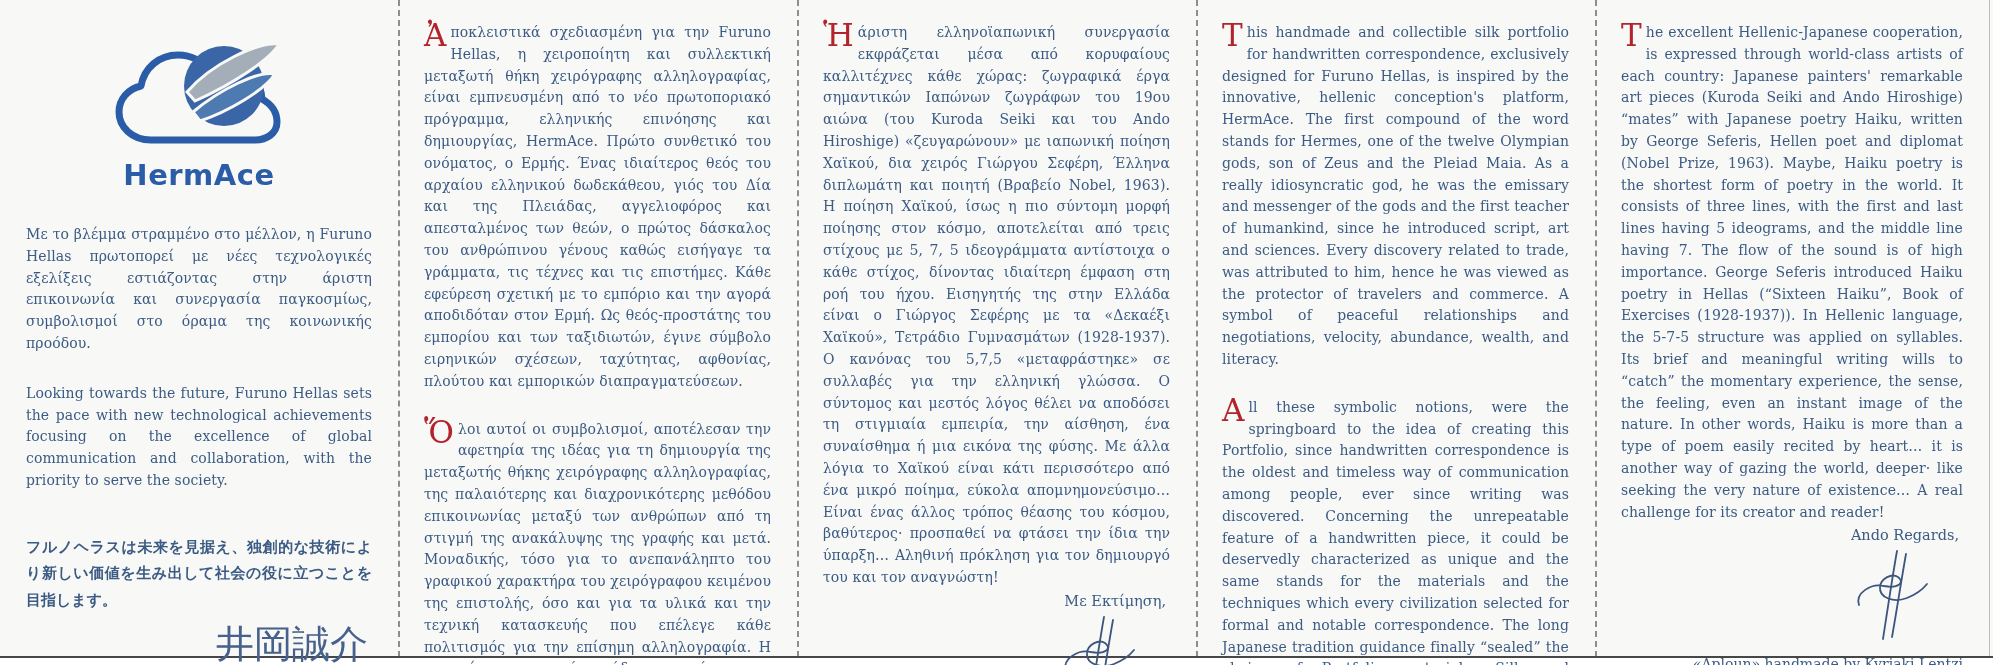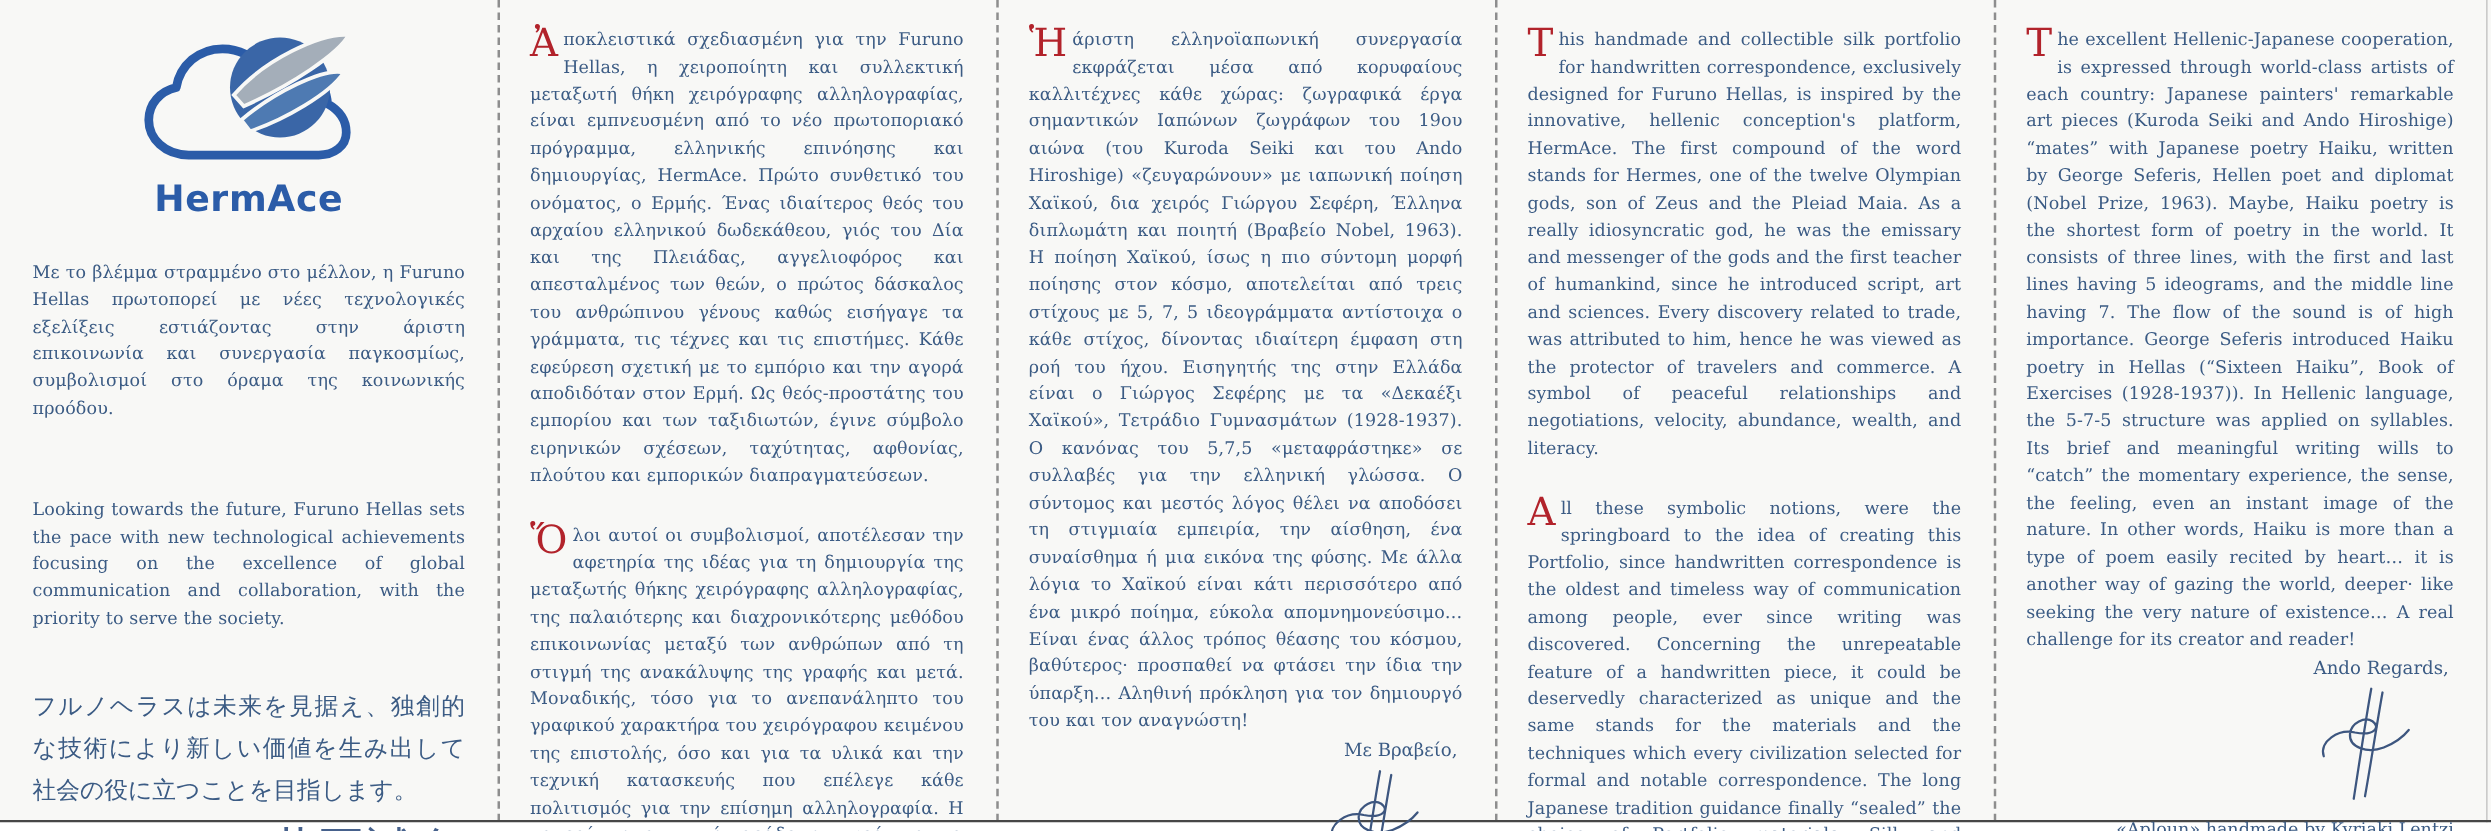--- a/index.html
+++ b/index.html
@@ -9,21 +9,21 @@
     font-family:"DejaVu Serif", serif;
     color:#3b5b84;
   }
   .divider { position:absolute; top:0; bottom:8px; width:0; border-left:2px dashed #7c7c7c; opacity:.85; }
   .d1{left:398px;} .d2{left:797px;} .d3{left:1196px;} .d4{left:1595px;}
   .right-edge { position:absolute; top:0; bottom:0; right:3px; width:1px; background:#bcbcbc; }
   .bottom-line { position:absolute; left:0; right:0; top:656px; height:2px; background:#474747; }
   .bottom-white { position:absolute; left:0; right:0; top:658px; height:7px; background:#ffffff; }
 
   .panel { position:absolute; top:0; bottom:0; box-sizing:border-box; padding:22px 26px 0; }
-  .p1 { left:0;     width:398px; padding-top:8px; }
+  .p1 { left:0;     width:398px; padding-top:24px; }
   .p2 { left:398px; width:399px; }
   .p3 { left:797px; width:399px; }
   .p4 { left:1196px;width:399px; }
   .p5 { left:1595px;width:398px; padding-right:30px; }
 
   .para {
     text-align:justify; font-size:14px; line-height:21.8px;
     letter-spacing:.1px; margin:0 0 26px; color:#3b5b84;
   }
   .dropcap {
@@ -32,24 +32,24 @@
   }
 
   
   .logo-wrap { width:200px; margin:4px auto 0; text-align:center; }
   .logo-wrap svg { display:block; margin:0 auto; }
   .wordmark {
     font-family:"DejaVu Sans", sans-serif; font-weight:bold;
     font-size:29px; color:#2b5ca8; letter-spacing:.5px; margin-top:2px;
   }
   .p1-greek   { margin-top:32px; margin-bottom:0; }
-  .p1-english { margin-top:59px; margin-bottom:0; }
+  .p1-english { margin-top:28px; margin-bottom:0; }
   .p1-japanese {
     margin:42px 0 0; font-family:"DejaVu Sans", sans-serif;
-    font-size:19px; line-height:1.78; text-align:justify; letter-spacing:0;
+    font-size:15px; line-height:1.78; text-align:justify; letter-spacing:0;font-weight:bold;
   }
   .signer-name { margin-top:34px; text-align:right; font-weight:bold; font-size:15px; letter-spacing:.6px; }
   .sig-kanji {
     text-align:right; font-size:38px; line-height:1.2; margin:8px 4px 0 0;
     color:#46618c; font-family:"DejaVu Sans", sans-serif;
   }
 
   
   .closing { text-align:right; margin:0 4px 0 0; font-size:14.5px; }
   .sig-flourish { display:block; margin:6px 34px 0 auto; }
@@ -95,21 +95,21 @@
     </p>
     <p class="para">
       <span class="dropcap">Ὅ</span><span>λοι αυτοί οι συμβολισμοί, αποτέλεσαν την αφετηρία της ιδέας για τη δημιουργία της μεταξωτής θήκης χειρόγραφης αλληλογραφίας, της παλαιότερης και διαχρονικότερης μεθόδου επικοινωνίας μεταξύ των ανθρώπων από τη στιγμή της ανακάλυψης της γραφής και μετά. Μοναδικής, τόσο για το ανεπανάληπτο του γραφικού χαρακτήρα του χειρόγραφου κειμένου της επιστολής, όσο και για τα υλικά και την τεχνική κατασκευής που επέλεγε κάθε πολιτισμός για την επίσημη αλληλογραφία. Η μακραίωνη ιαπωνική παράδοση «σφράγισε» τα υλικά αυτής της δημιουργίας: Μετάξι και χειροποίητο ιαπωνικό χαρτί.</span>
     </p>
   </section>
 
   <section class="panel p3">
     <p class="para" style="margin-bottom:4px;">
       <span class="dropcap">Ἡ</span><span>άριστη ελληνοϊαπωνική συνεργασία εκφράζεται μέσα από κορυφαίους καλλιτέχνες κάθε χώρας: ζωγραφικά έργα σημαντικών Ιαπώνων ζωγράφων του 19ου αιώνα (του Kuroda Seiki και του Ando Hiroshige) «ζευγαρώνουν» με ιαπωνική ποίηση Χαϊκού, δια χειρός Γιώργου Σεφέρη, Έλληνα διπλωμάτη και ποιητή (Βραβείο Nobel, 1963). Η ποίηση Χαϊκού, ίσως η πιο σύντομη μορφή ποίησης στον κόσμο, αποτελείται από τρεις στίχους με 5, 7, 5 ιδεογράμματα αντίστοιχα ο κάθε στίχος, δίνοντας ιδιαίτερη έμφαση στη ροή του ήχου. Εισηγητής της στην Ελλάδα είναι ο Γιώργος Σεφέρης με τα «Δεκαέξι Χαϊκού», Τετράδιο Γυμνασμάτων (1928-1937). Ο κανόνας του 5,7,5 «μεταφράστηκε» σε συλλαβές για την ελληνική γλώσσα. Ο σύντομος και μεστός λόγος θέλει να αποδόσει τη στιγμιαία εμπειρία, την αίσθηση, ένα συναίσθημα ή μια εικόνα της φύσης. Με άλλα λόγια το Χαϊκού είναι κάτι περισσότερο από ένα μικρό ποίημα, εύκολα απομνημονεύσιμο… Είναι ένας άλλος τρόπος θέασης του κόσμου, βαθύτερος· προσπαθεί να φτάσει την ίδια την ύπαρξη… Αληθινή πρόκληση για τον δημιουργό του και τον αναγνώστη!</span>
     </p>
-    <div class="closing">Με Βραβείο,</div>
+    <div class="closing">Με Εκτίμηση,</div>
     <svg class="sig-flourish" width="78" height="92" viewBox="0 0 78 92">
       <g fill="none" stroke="#3d567f" stroke-width="1.8" stroke-linecap="round">
         <path d="M46 2 C42 24 36 64 32 90"></path>
         <path d="M55 5 C51 27 45 66 41 88"></path>
         <path d="M8 56 C4 44 20 34 33 37 C48 40 54 33 47 28 C41 24 30 29 29 38 C28 49 43 54 56 49 C66 45 72 40 76 35"></path>
       </g>
     </svg>
 
   </section>
 

